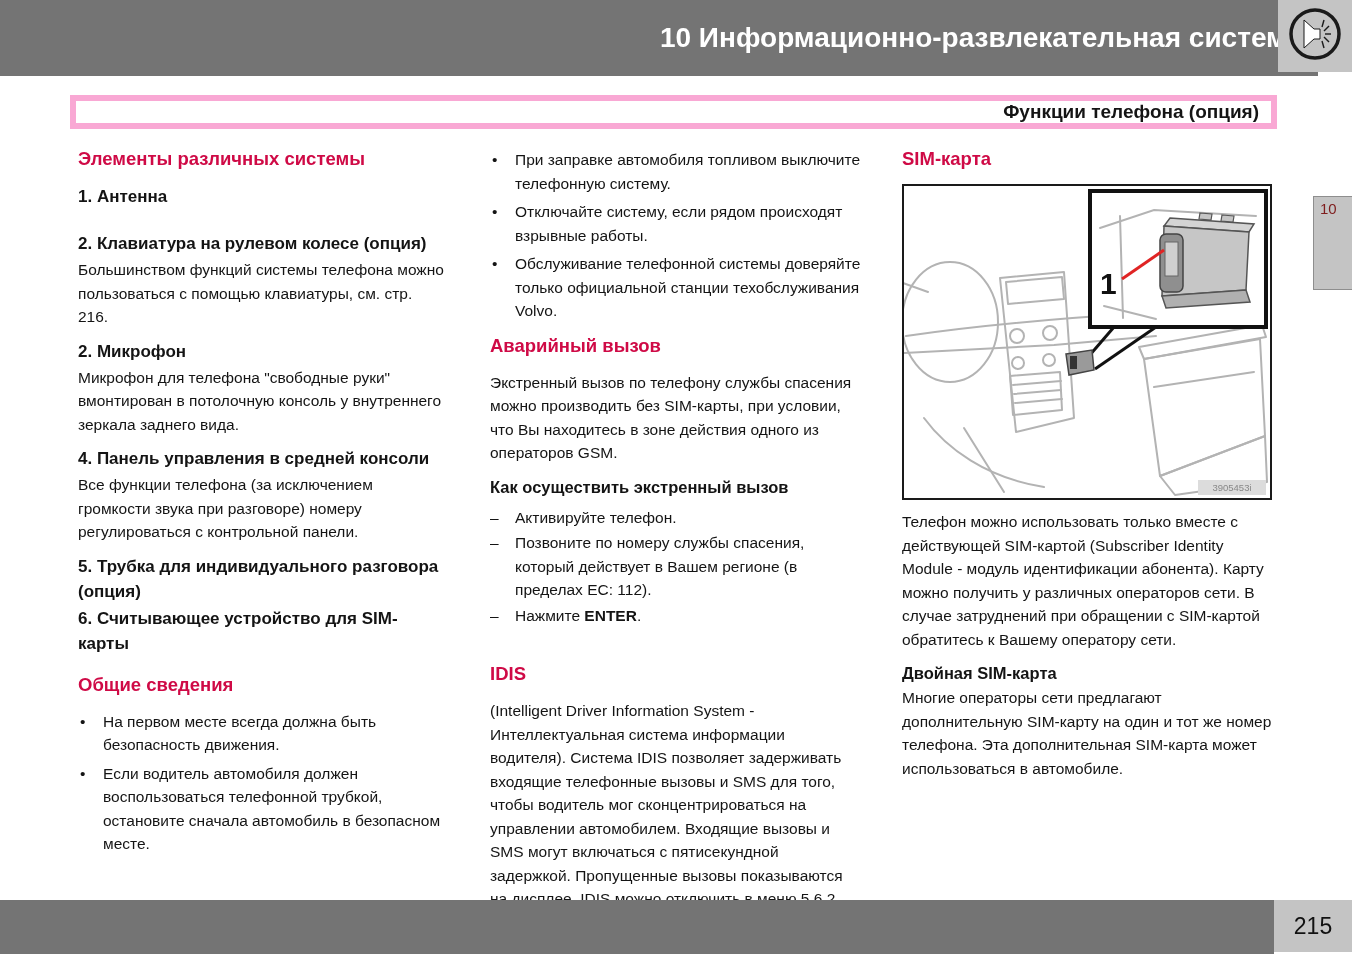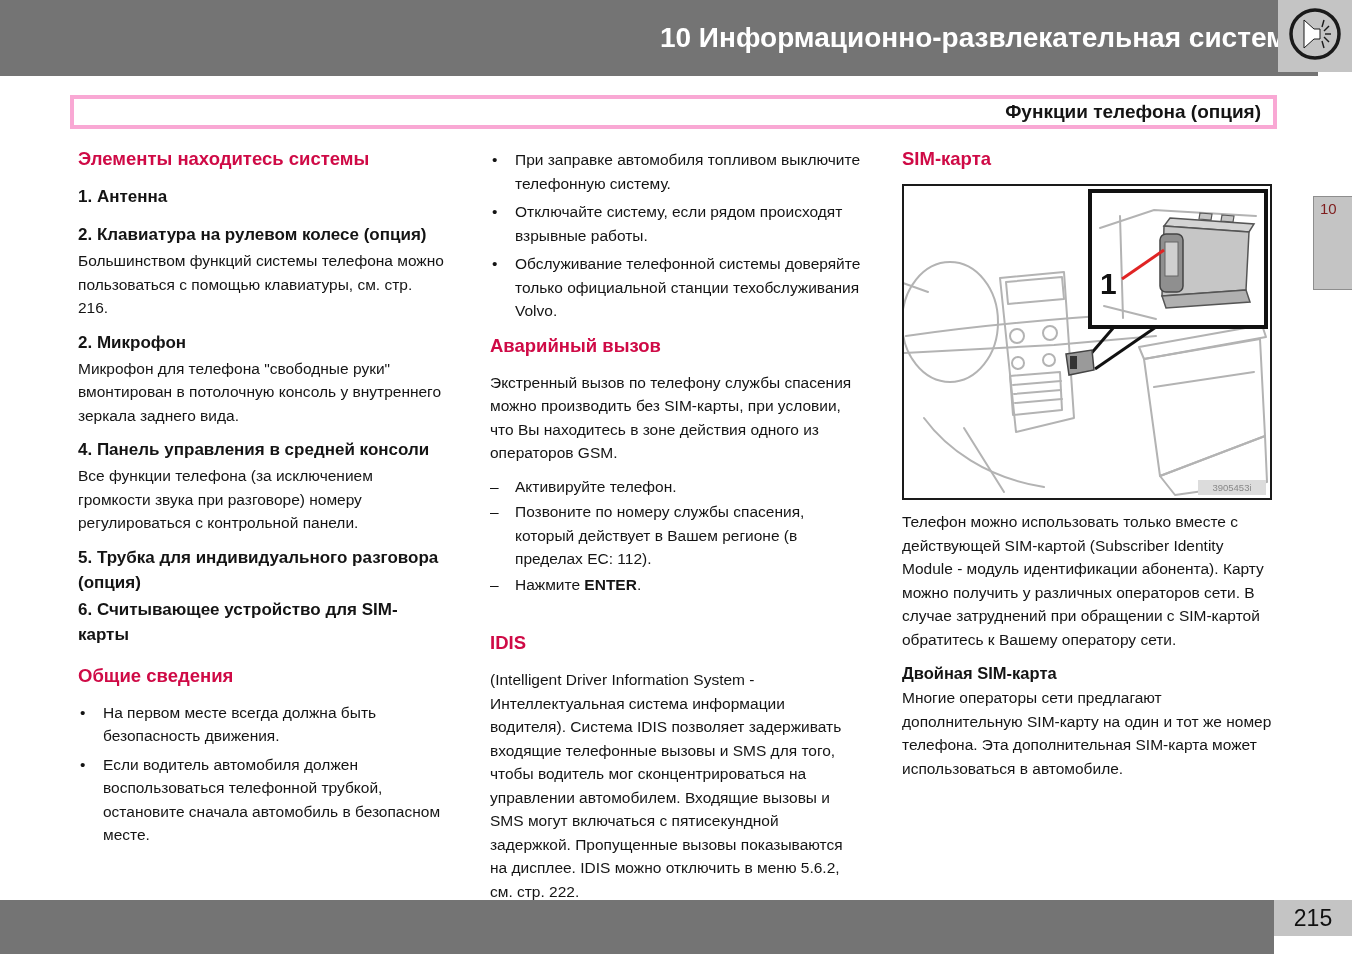--- a/index.html
+++ b/index.html
@@ -26,32 +26,32 @@
     padding-right:16px;
   }
   .header-corner{
     position:absolute;left:1278px;top:0;width:74px;height:72px;
     background:var(--corner-gray);
     display:flex;align-items:center;justify-content:center;
   }
   
   .subheader-box{
     position:absolute;left:70px;top:95px;width:1207px;height:34px;
-    border:4px solid #f9a8d4;background:#fff;
+    border:6px solid #f9a8d4;background:#fff;
     display:flex;align-items:center;justify-content:flex-end;
   }
   .subheader-title{font-weight:bold;font-size:19px;padding-right:12px;}
   
   .col{position:absolute;top:148px;}
   .col1{left:78px;width:368px;}
   .col2{left:490px;width:372px;}
   .col3{left:902px;width:370px;}
   .h-red{color:var(--accent);font-weight:bold;font-size:18.5px;line-height:22px;margin-bottom:14px;}
   .h-num{font-weight:bold;font-size:17px;line-height:25px;margin-bottom:2px;}
-  .mb-big{margin-bottom:13px;}
+  .mb-big{margin-bottom:22px;}
   .mb-mid{}
   .body-p{font-size:15.5px;line-height:23.5px;margin-bottom:10px;}
   .mt-sec{margin-top:12px;}
   ul.bullets{list-style:none;margin:0 0 4px 0;}
   ul.bullets li{
     position:relative;padding-left:25px;
     font-size:15.5px;line-height:23.5px;margin-bottom:5px;
   }
   ul.bullets li .bullet-marker{
     position:absolute;left:2px;top:0;font-size:15.5px;
@@ -70,21 +70,21 @@
     position:absolute;left:1313px;top:196px;width:39px;height:94px;
     background:var(--corner-gray);border:1px solid #8e8e8e;border-right:none;
     font-size:15px;color:#7f1d1d;padding:3px 0 0 6px;
   }
   
   .footer-bar{
     position:absolute;left:0;top:900px;width:1274px;height:54px;
     background:var(--bar-gray);
   }
   .footer-corner{
-    position:absolute;left:1274px;top:900px;width:78px;height:36px;
+    position:absolute;left:1274px;top:900px;width:78px;height:52px;
     background:var(--corner-gray);
     display:flex;align-items:center;justify-content:center;
   }
   .page-number{font-size:23px;color:#111;}
 </style>
 </head>
 <body>
 
 <div class="header-bar">
   <span class="header-title">10 Информационно-развлекательная система</span>
@@ -103,21 +103,21 @@
       </g>
     </svg>
   </span>
 </div>
 
 <div class="subheader-box">
   <span class="subheader-title">Функции телефона (опция)</span>
 </div>
 
 <div class="col col1">
-  <div class="h-red">Элементы находитесь системы</div>
+  <div class="h-red">Элементы различных системы</div>
   <div class="h-num mb-big">1. Антенна</div>
   <div class="h-num">2. Клавиатура на рулевом колесе (опция)</div>
   <p class="body-p">Большинством функций системы телефона можно пользоваться с помощью клавиатуры, см. стр. 216.</p>
   <div class="h-num">2. Микрофон</div>
   <p class="body-p">Микрофон для телефона "свободные руки" вмонтирован в потолочную консоль у внутреннего зеркала заднего вида.</p>
   <div class="h-num">4. Панель управления в средней консоли</div>
   <p class="body-p">Все функции телефона (за исключением громкости звука при разговоре) номеру регулироваться с контрольной панели.</p>
   <div class="h-num mb-mid">5. Трубка для индивидуального разговора (опция)</div>
   <div class="h-num" style="margin-bottom:18px;">6. Считывающее устройство для SIM-карты</div>
   <div class="h-red mt-sec">Общие сведения</div>
@@ -128,20 +128,21 @@
 </div>
 
 <div class="col col2">
   <ul class="bullets">
     <li><span class="bullet-marker">•</span><span>При заправке автомобиля топливом выключите телефонную систему.</span></li>
     <li><span class="bullet-marker">•</span><span>Отключайте систему, если рядом происходят взрывные работы.</span></li>
     <li><span class="bullet-marker">•</span><span>Обслуживание телефонной системы доверяйте только официальной станции техобслуживания Volvo.</span></li>
   </ul>
   <div class="h-red mt-sec">Аварийный вызов</div>
   <p class="body-p">Экстренный вызов по телефону службы спасения можно производить без SIM-карты, при условии, что Вы находитесь в зоне действия одного из операторов GSM.</p>
+  <div class="h-sub">Как осуществить экстренный вызов</div>
   <div>
     <div class="dash-row">
       <span class="dash-marker">–</span>
       <span class="dash-text">Активируйте телефон.</span>
     </div>
     <div class="dash-row">
       <span class="dash-marker">–</span>
       <span class="dash-text">Позвоните по номеру службы спасения, который действует в Вашем регионе (в пределах ЕС: 112).</span>
     </div>
     <div class="dash-row">

